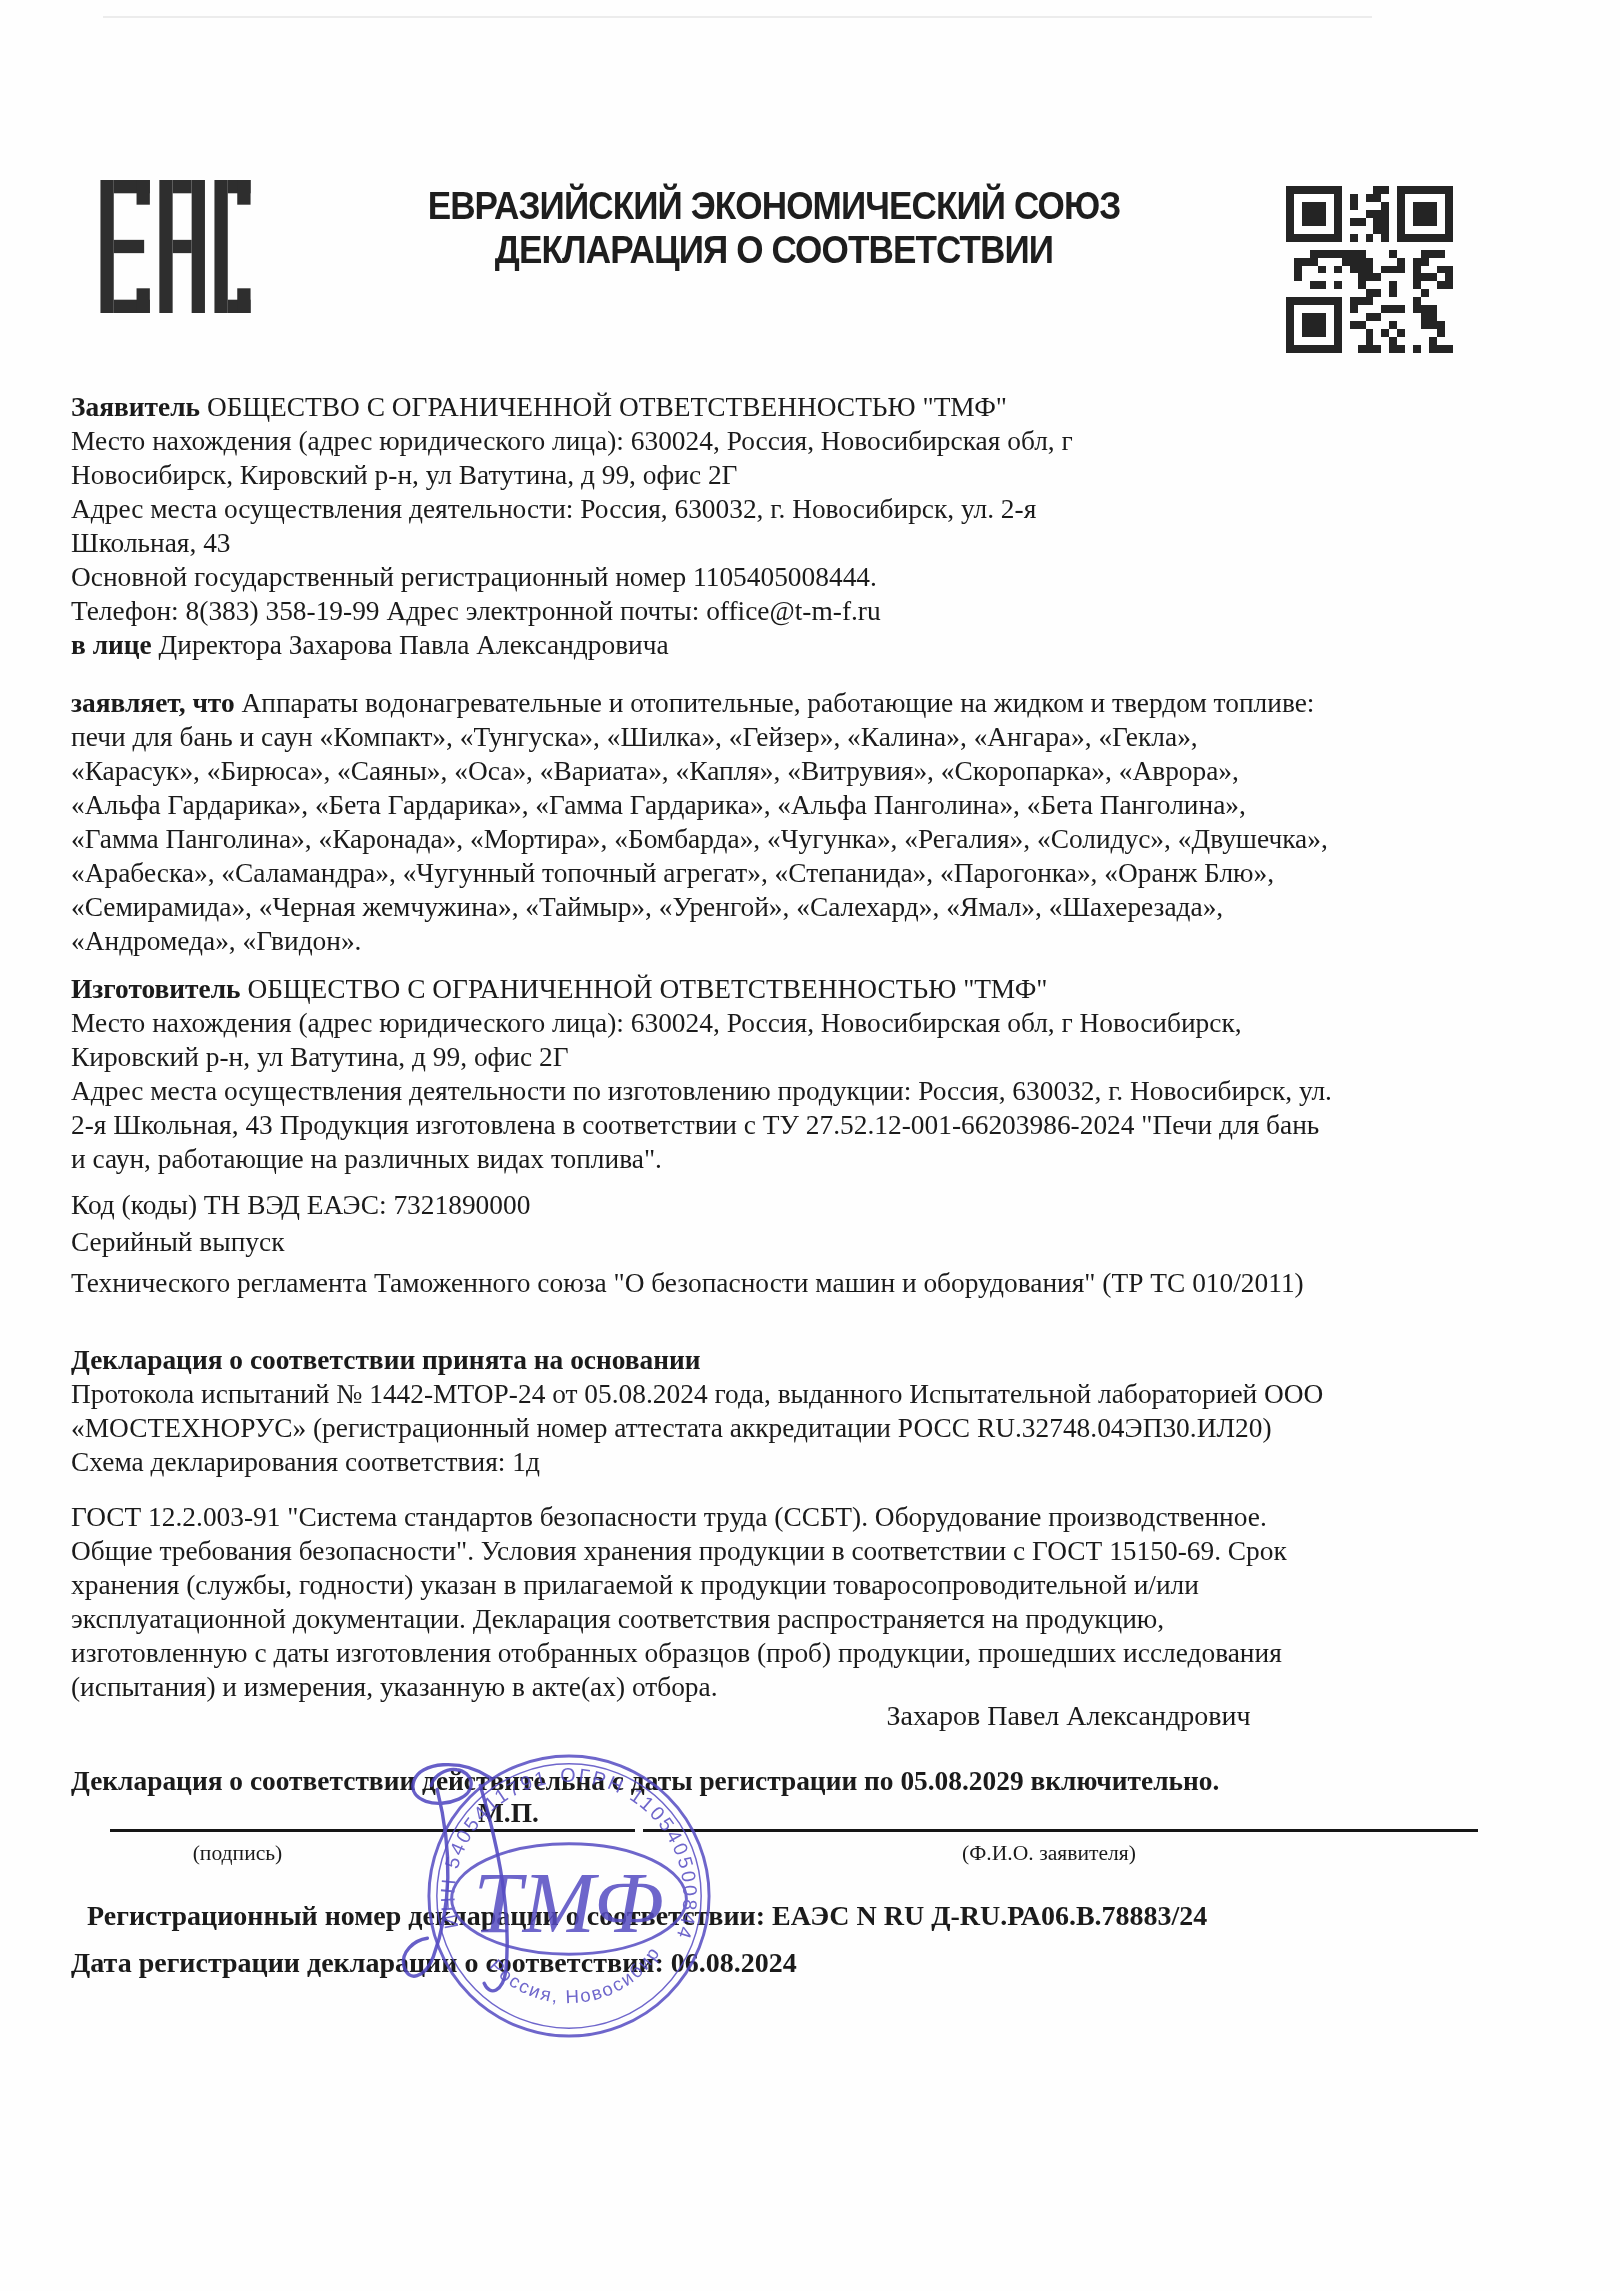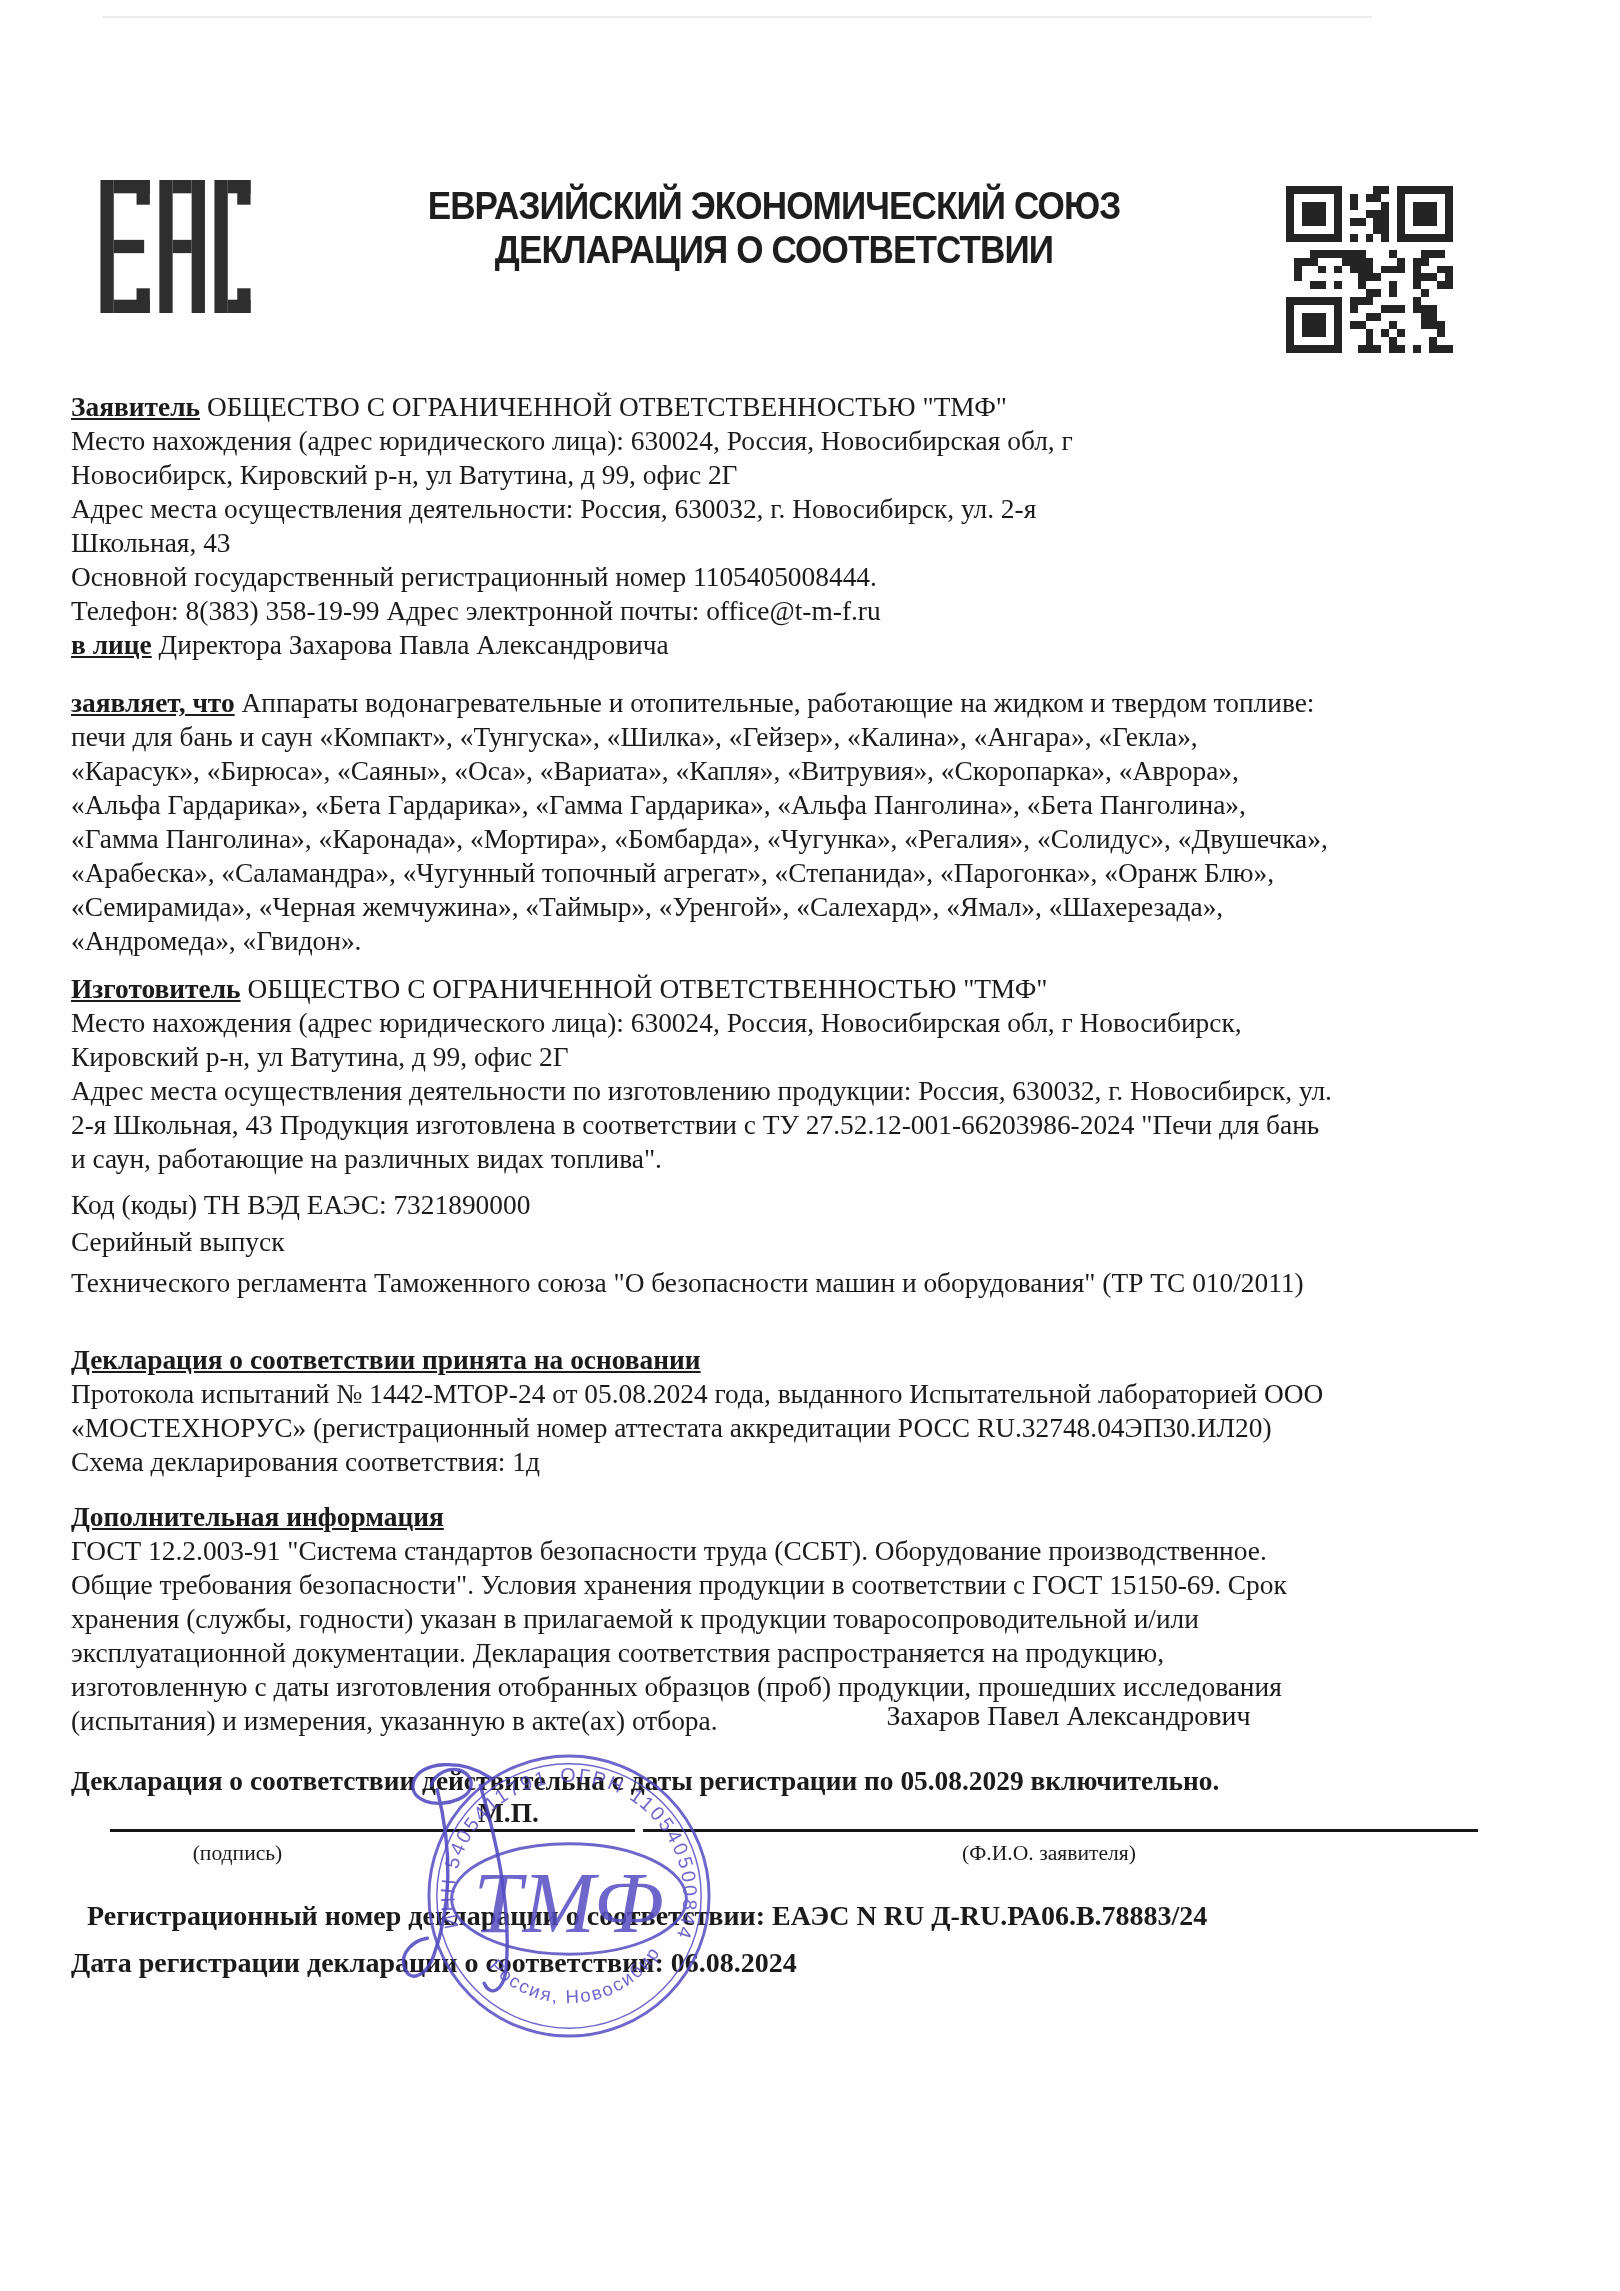--- a/index.html
+++ b/index.html
@@ -24,21 +24,21 @@
     color:#1e1e1e;
     transform:scaleX(0.9);transform-origin:50% 50%;
     white-space:nowrap;
   }
   .qr{position:absolute;left:1286px;top:186px;width:167px;height:167px;}
   
   .para{
     position:absolute;left:71px;width:1482px;
     font-size:27.4px;line-height:34px;
   }
-  .lbl{font-weight:bold;text-decoration:underline;}
+  .lbl{font-weight:bold;}
   .prelines{white-space:pre-line;}
   #p-applicant{top:390px;}
   #p-declares{top:686px;}
   #p-manufacturer{top:972px;}
   #p-code{top:1188px;}
   #p-serial{top:1225px;}
   #p-meets{top:1266px;}
   #p-basis{top:1343px;}
   #p-addinfo{top:1500px;}
   #p-validity{top:1764px;font-weight:bold;}
@@ -143,21 +143,20 @@
   </section>
 
   <section class="para" id="p-basis">
     <div class="lbl">Декларация о соответствии принята на основании</div>
     <div class="prelines">Протокола испытаний № 1442-МТОР-24 от 05.08.2024 года, выданного Испытательной лабораторией ООО
 «МОСТЕХНОРУС» (регистрационный номер аттестата аккредитации РОСС RU.32748.04ЭП30.ИЛ20)
 Схема декларирования соответствия: 1д</div>
   </section>
 
   <section class="para" id="p-addinfo">
-    <div class="lbl">Дополнительная информация</div>
     <div class="prelines">ГОСТ 12.2.003-91 "Система стандартов безопасности труда (ССБТ). Оборудование производственное.
 Общие требования безопасности". Условия хранения продукции в соответствии с ГОСТ 15150-69. Срок
 хранения (службы, годности) указан в прилагаемой к продукции товаросопроводительной и/или
 эксплуатационной документации. Декларация соответствия распространяется на продукцию,
 изготовленную с даты изготовления отобранных образцов (проб) продукции, прошедших исследования
 (испытания) и измерения, указанную в акте(ах) отбора.</div>
   </section>
 
   <div class="para" id="p-validity">Декларация о соответствии действительна с даты регистрации по 05.08.2029 включительно.</div>
 

